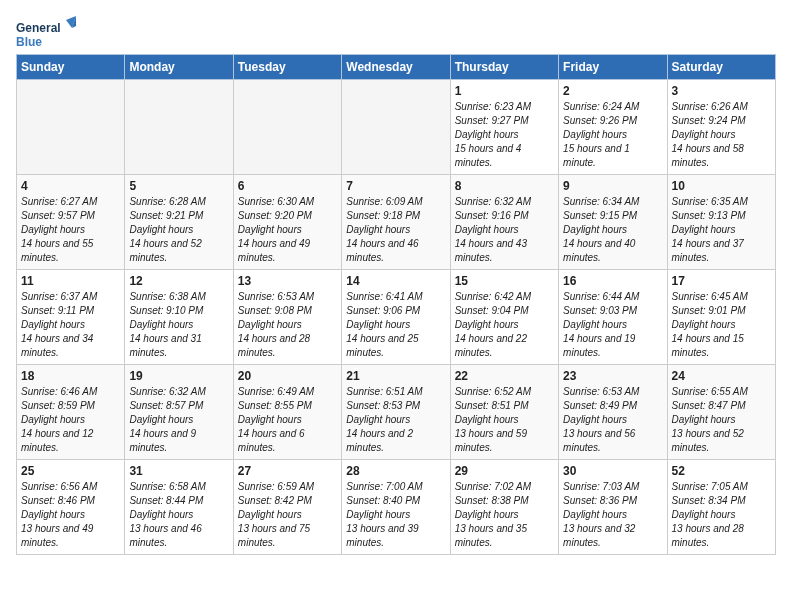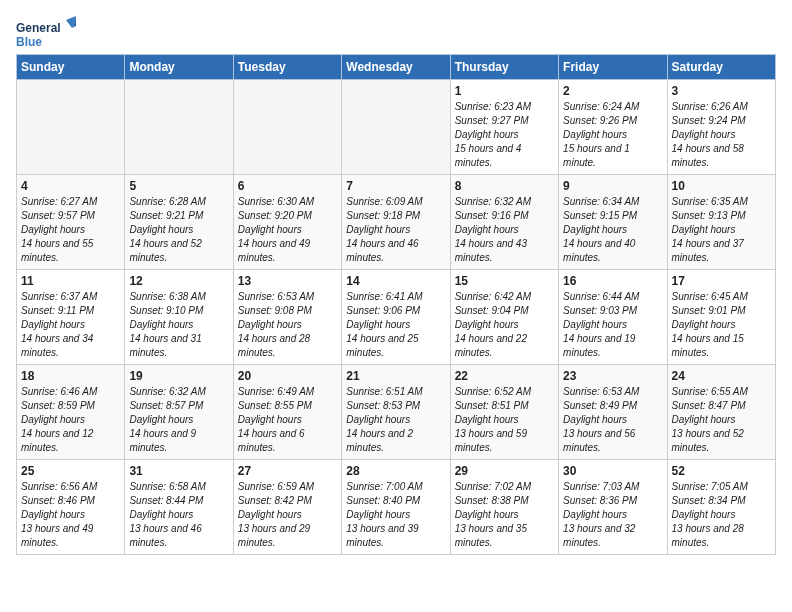--- a/index.html
+++ b/index.html
@@ -355,21 +355,21 @@
   <span>Daylight hours</span><br>
   <span>13 hours and 46 minutes.</span>
 </div>
         </td>
         <td>
           <span class="day-number">27</span>
 <div class="day-info">
   <span>Sunrise: 6:59 AM</span><br>
   <span>Sunset: 8:42 PM</span><br>
   <span>Daylight hours</span><br>
-  <span>13 hours and 29 minutes.</span>
+  <span>13 hours and 75 minutes.</span>
 </div>
         </td>
         <td>
           <span class="day-number">28</span>
 <div class="day-info">
   <span>Sunrise: 7:00 AM</span><br>
   <span>Sunset: 8:40 PM</span><br>
   <span>Daylight hours</span><br>
   <span>13 hours and 39 minutes.</span>
 </div>

